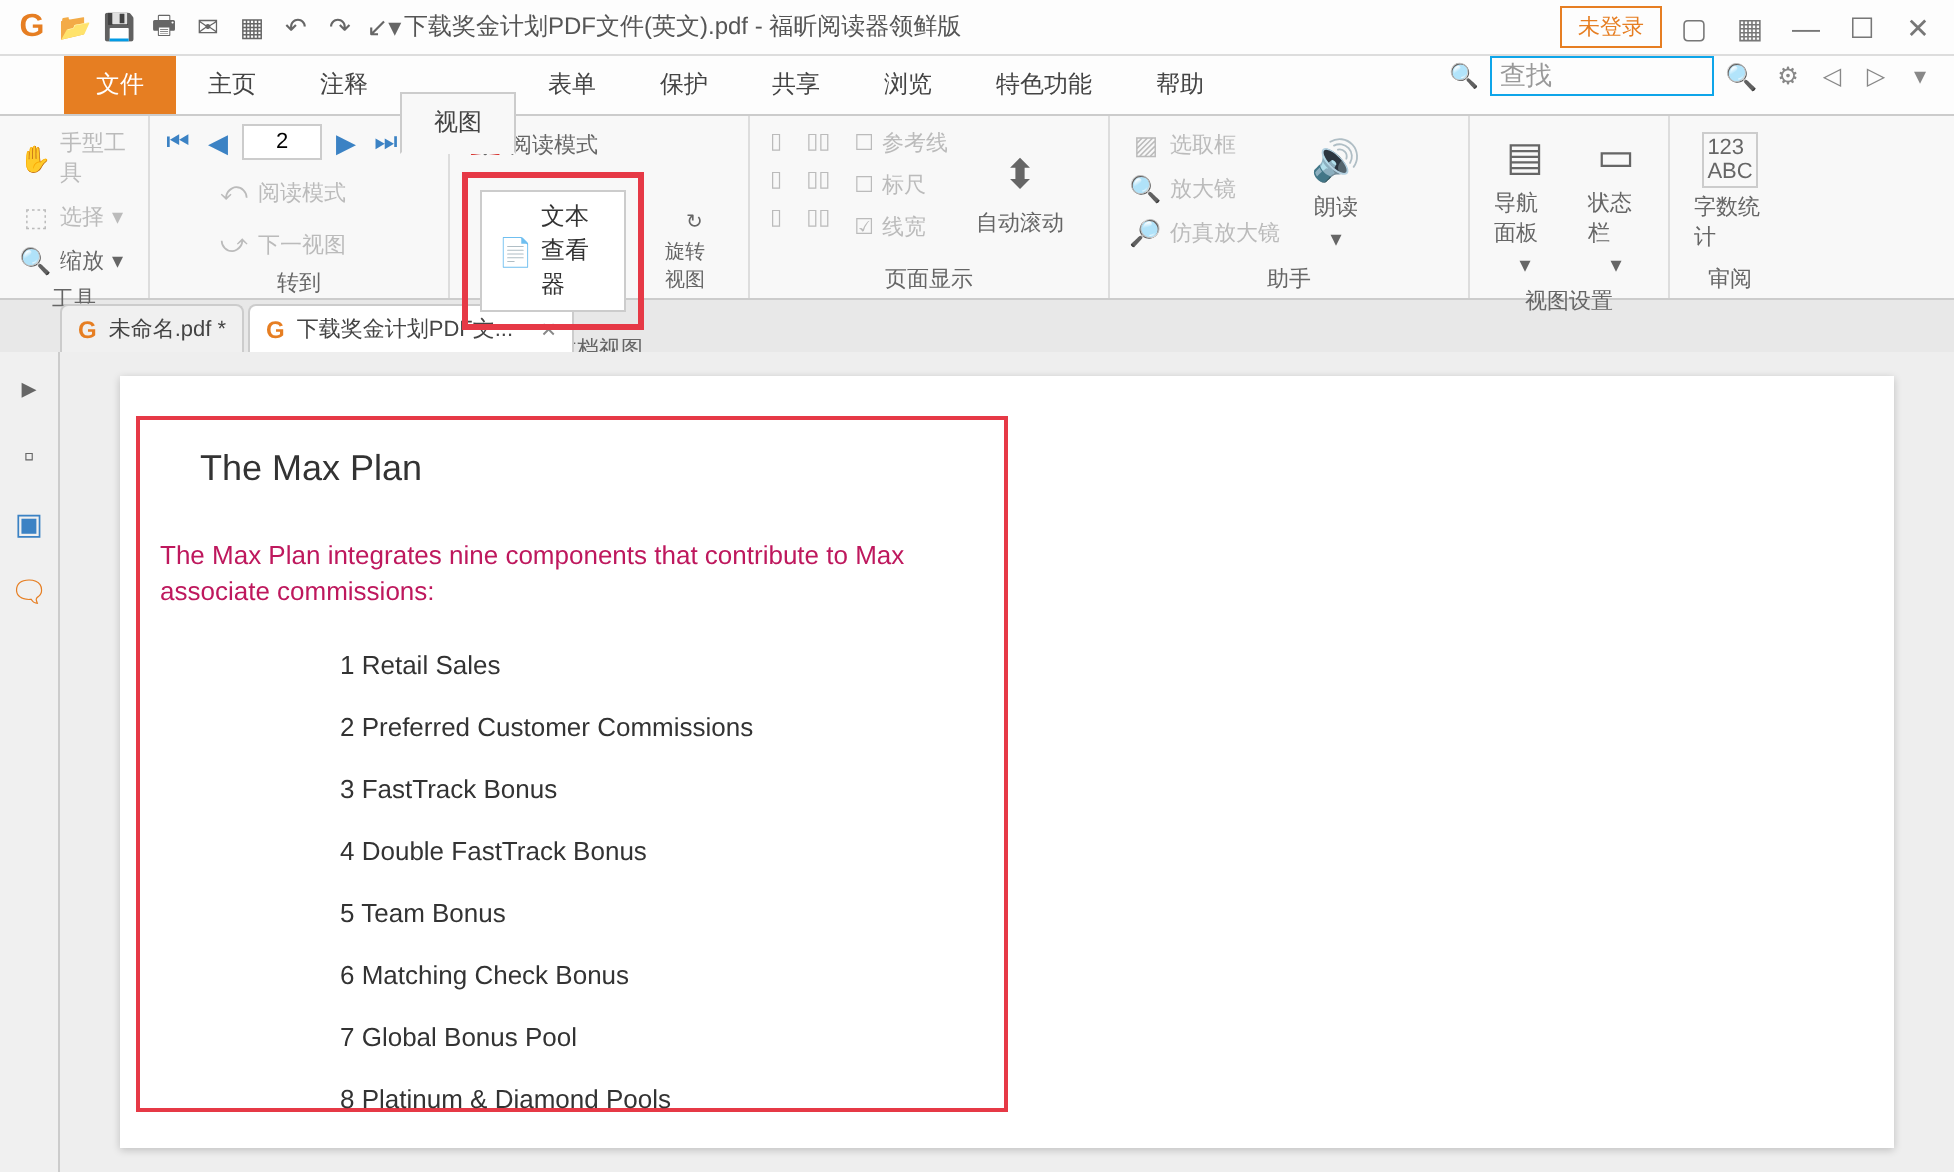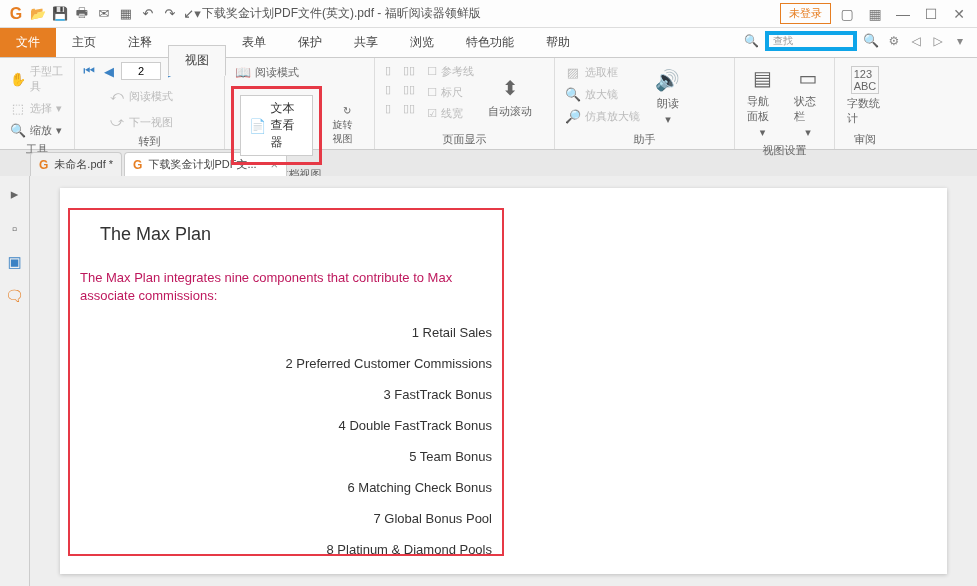--- a/index.html
+++ b/index.html
@@ -9,26 +9,26 @@
     .title-bar { height: 28px; background: #fdfdfd; display: flex; align-items: center; border-bottom: 1px solid #ddd; }
     .tb-icons { display: flex; align-items: center; gap: 2px; padding-left: 4px; }
     .tb-icon { width: 20px; height: 20px; display: flex; align-items: center; justify-content: center; font-size: 13px; color: #666; }
     .app-logo { color: #e67e22; font-weight: bold; font-size: 16px; margin-left: 2px; }
     .title-center { flex: 1; text-align: left; font-size: 12px; color: #555; }
     .title-right { display: flex; align-items: center; gap: 4px; padding-right: 6px; }
     .login-box { border: 1px solid #e67e22; color: #e67e22; font-size: 11px; padding: 2px 8px; }
     .tr-icon { width: 24px; height: 20px; display: flex; align-items: center; justify-content: center; color: #777; font-size: 14px; }
     
     
-    .menu-tabs { height: 30px; background: #fdfdfd; display: flex; align-items: center; border-bottom: 1px solid #ccc; }
+    .menu-tabs { height: 30px; background: #fdfdfd; display: flex; align-items: flex-start; border-bottom: 1px solid #ccc; padding-left: 32px; }
     .tab { padding: 6px 16px; font-size: 12px; color: #444; cursor: pointer; }
     .tab.file { background: #e67e22; color: #fff; }
     .tab.active { border: 1px solid #ccc; border-bottom: 1px solid #f8f8f8; background: #f8f8f8; position: relative; top: 18px; }
     .menu-right { margin-left: auto; display: flex; align-items: center; gap: 4px; padding-right: 8px; padding-bottom: 4px; }
-    .search-box { border: 4px solid #0ea5e9; height: 20px; width: 92px; display: flex; align-items: center; padding: 0 4px; font-size: 10px; color: #999; }
+    .search-box { border: 1px solid #0ea5e9; height: 20px; width: 112px; display: flex; align-items: center; padding: 0 4px; font-size: 13px; color: #999; }
     .search-btn { width: 20px; height: 20px; color: #e67e22; font-size: 13px; display: flex; align-items: center; justify-content: center; }
     .sr-icon { width: 18px; color: #888; font-size: 12px; display: flex; justify-content: center; }
     
     
     .ribbon { height: 92px; background: #f8f8f8; display: flex; border-bottom: 1px solid #ccc; }
     .rib-group { border-right: 1px solid #ddd; display: flex; flex-direction: column; padding: 4px 6px 2px; }
     .rib-body { flex: 1; display: flex; gap: 4px; }
     .rib-label { font-size: 11px; color: #666; text-align: center; padding-top: 2px; }
     .rib-btn { display: flex; align-items: center; gap: 4px; font-size: 11px; color: #666; padding: 2px 4px; }
     .rib-btn.disabled { color: #bbb; }
@@ -52,21 +52,21 @@
     .workspace { height: 410px; display: flex; background: #e5e5e5; }
     .sidebar { width: 30px; background: #f0f0f0; border-right: 1px solid #ccc; display: flex; flex-direction: column; align-items: center; padding-top: 8px; gap: 14px; }
     .sb-icon { width: 20px; height: 20px; font-size: 15px; color: #666; display: flex; align-items: center; justify-content: center; }
     .sb-icon.orange { color: #e67e22; }
     .sb-icon.blue { color: #3b82c4; }
     .viewer { flex: 1; background: #eee; padding: 12px 30px; overflow: hidden; }
     .page { background: #fff; width: 100%; height: 100%; padding: 20px 8px; position: relative; box-shadow: 0 1px 4px rgba(0,0,0,0.2); }
     .red-box { border: 2px solid #e63946; width: 436px; height: 348px; padding: 14px 10px; }
     .doc-title { font-size: 18px; color: #333; margin-left: 20px; margin-bottom: 24px; }
     .doc-para { font-size: 13px; color: #be185d; margin-bottom: 20px; line-height: 1.4; }
-    .doc-list { list-style: none; text-align: right; }
+    .doc-list { list-style: none; }
     .doc-list li { font-size: 13px; color: #333; margin-bottom: 16px; padding-left: 90px; }
   </style>
 </head>
 <body>
 
 <div class="title-bar">
   <div class="tb-icons">
     <span class="tb-icon app-logo">G</span>
     <span class="tb-icon">📂</span>
     <span class="tb-icon">💾</span>

